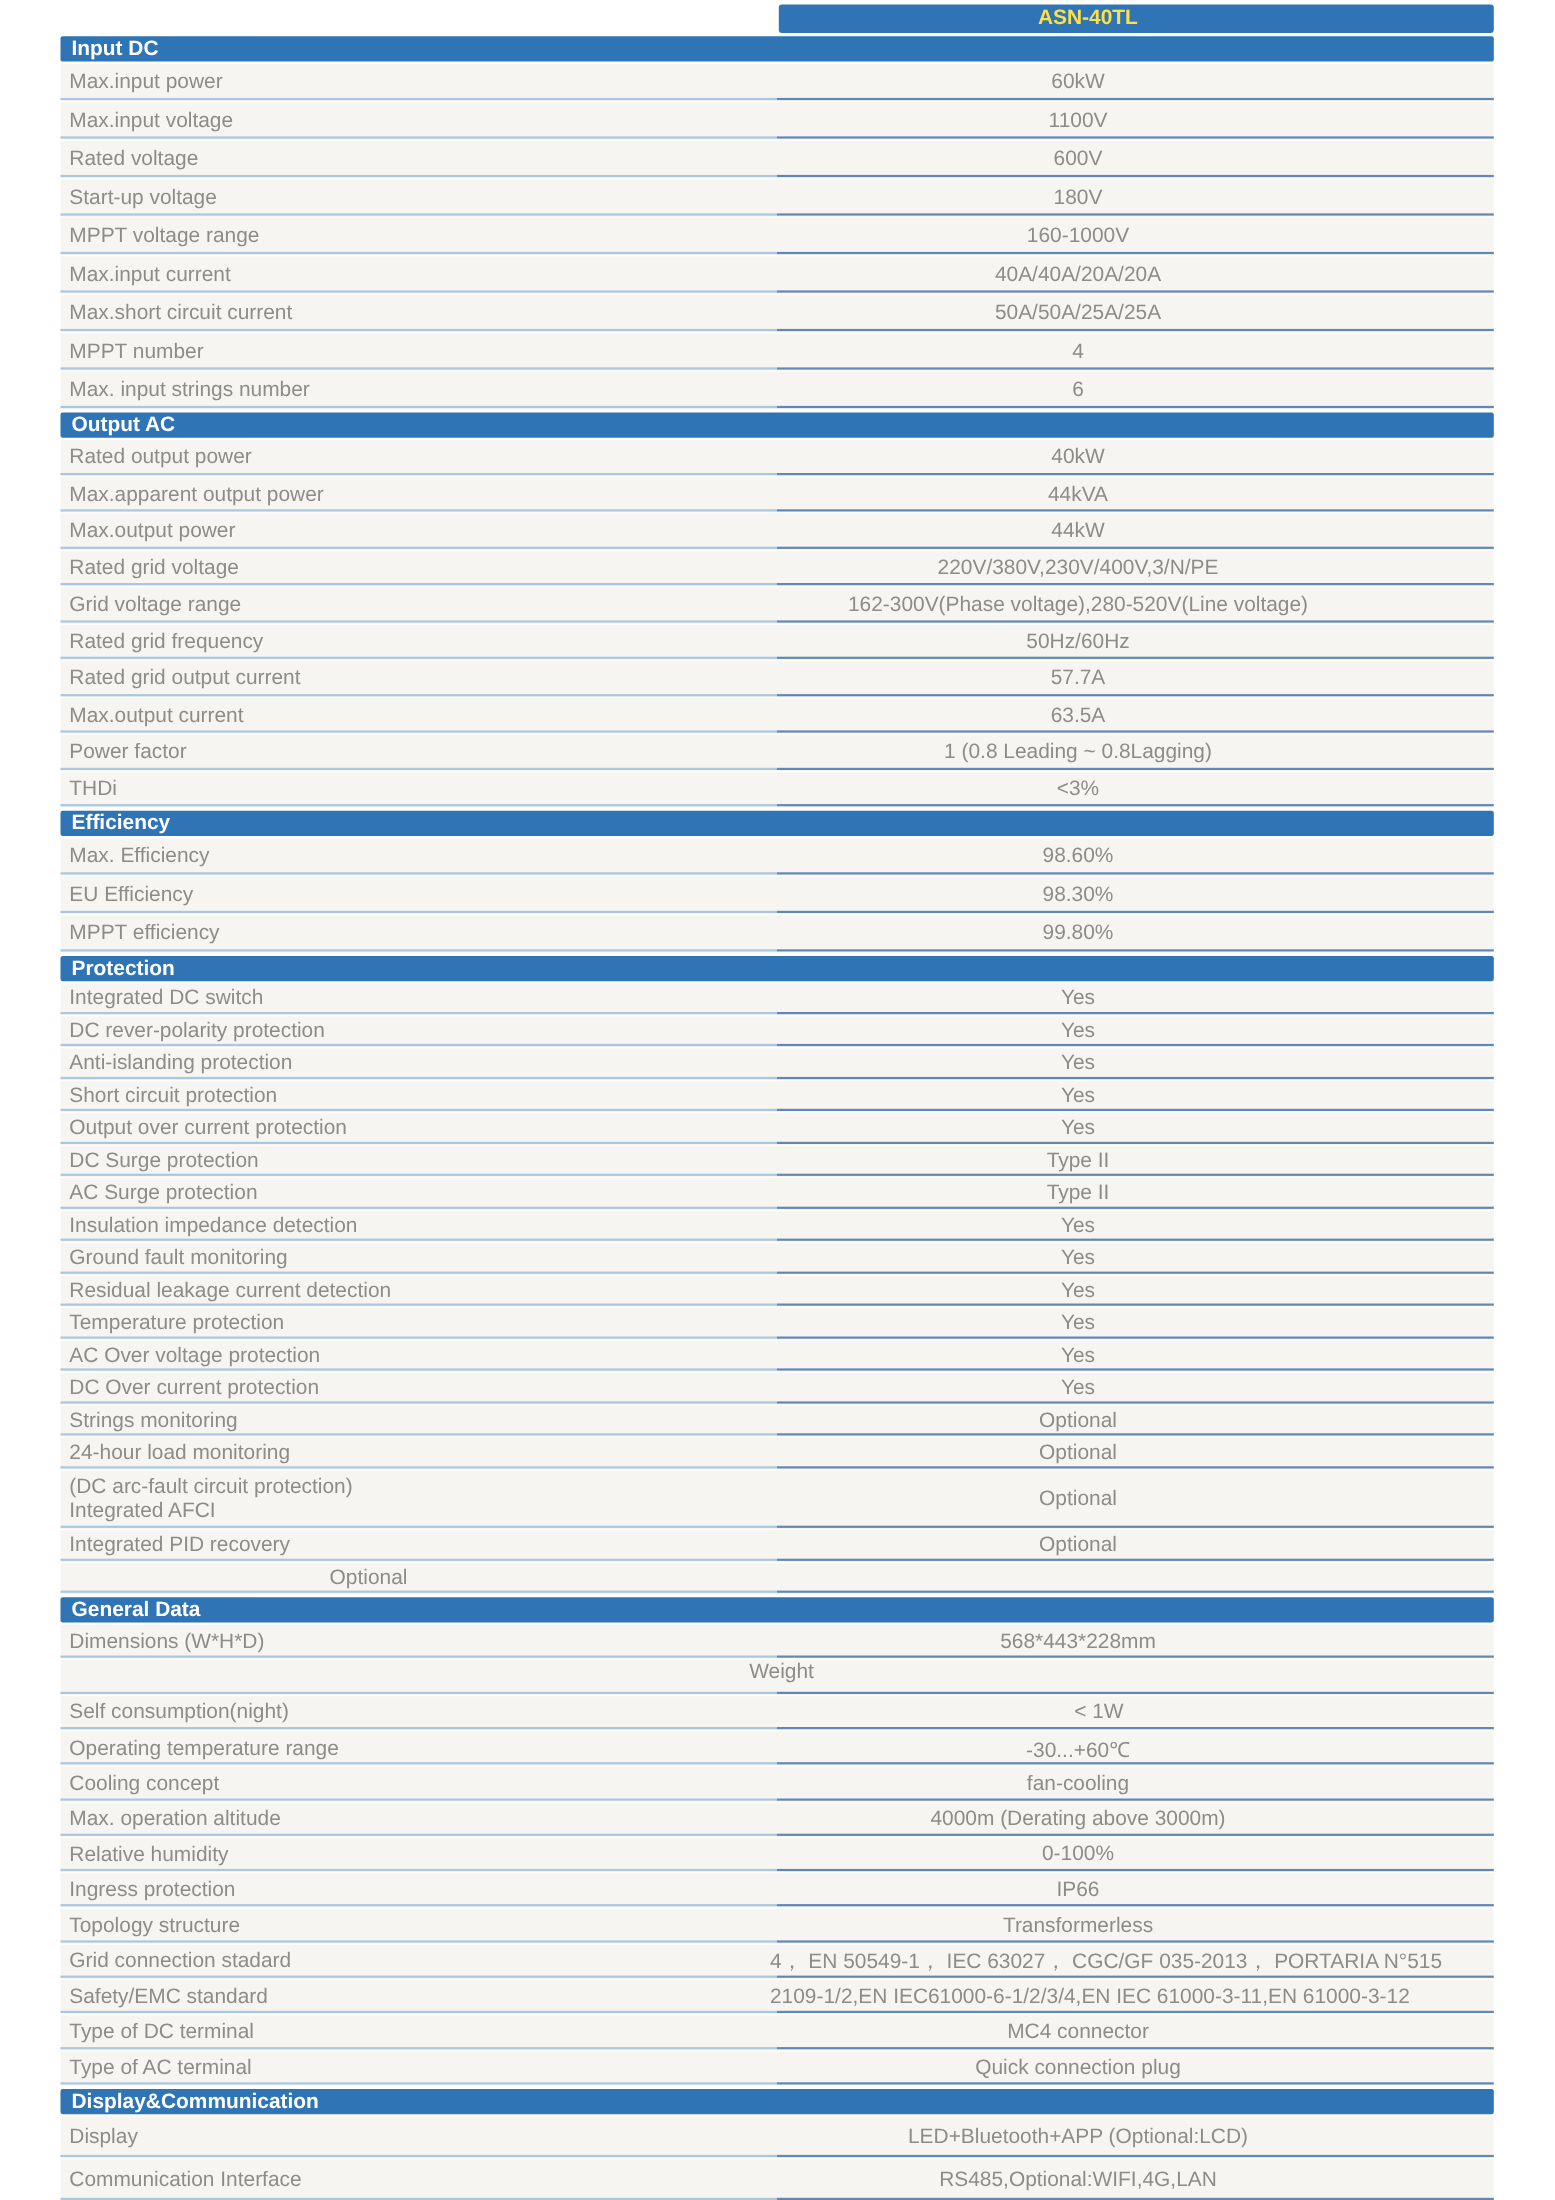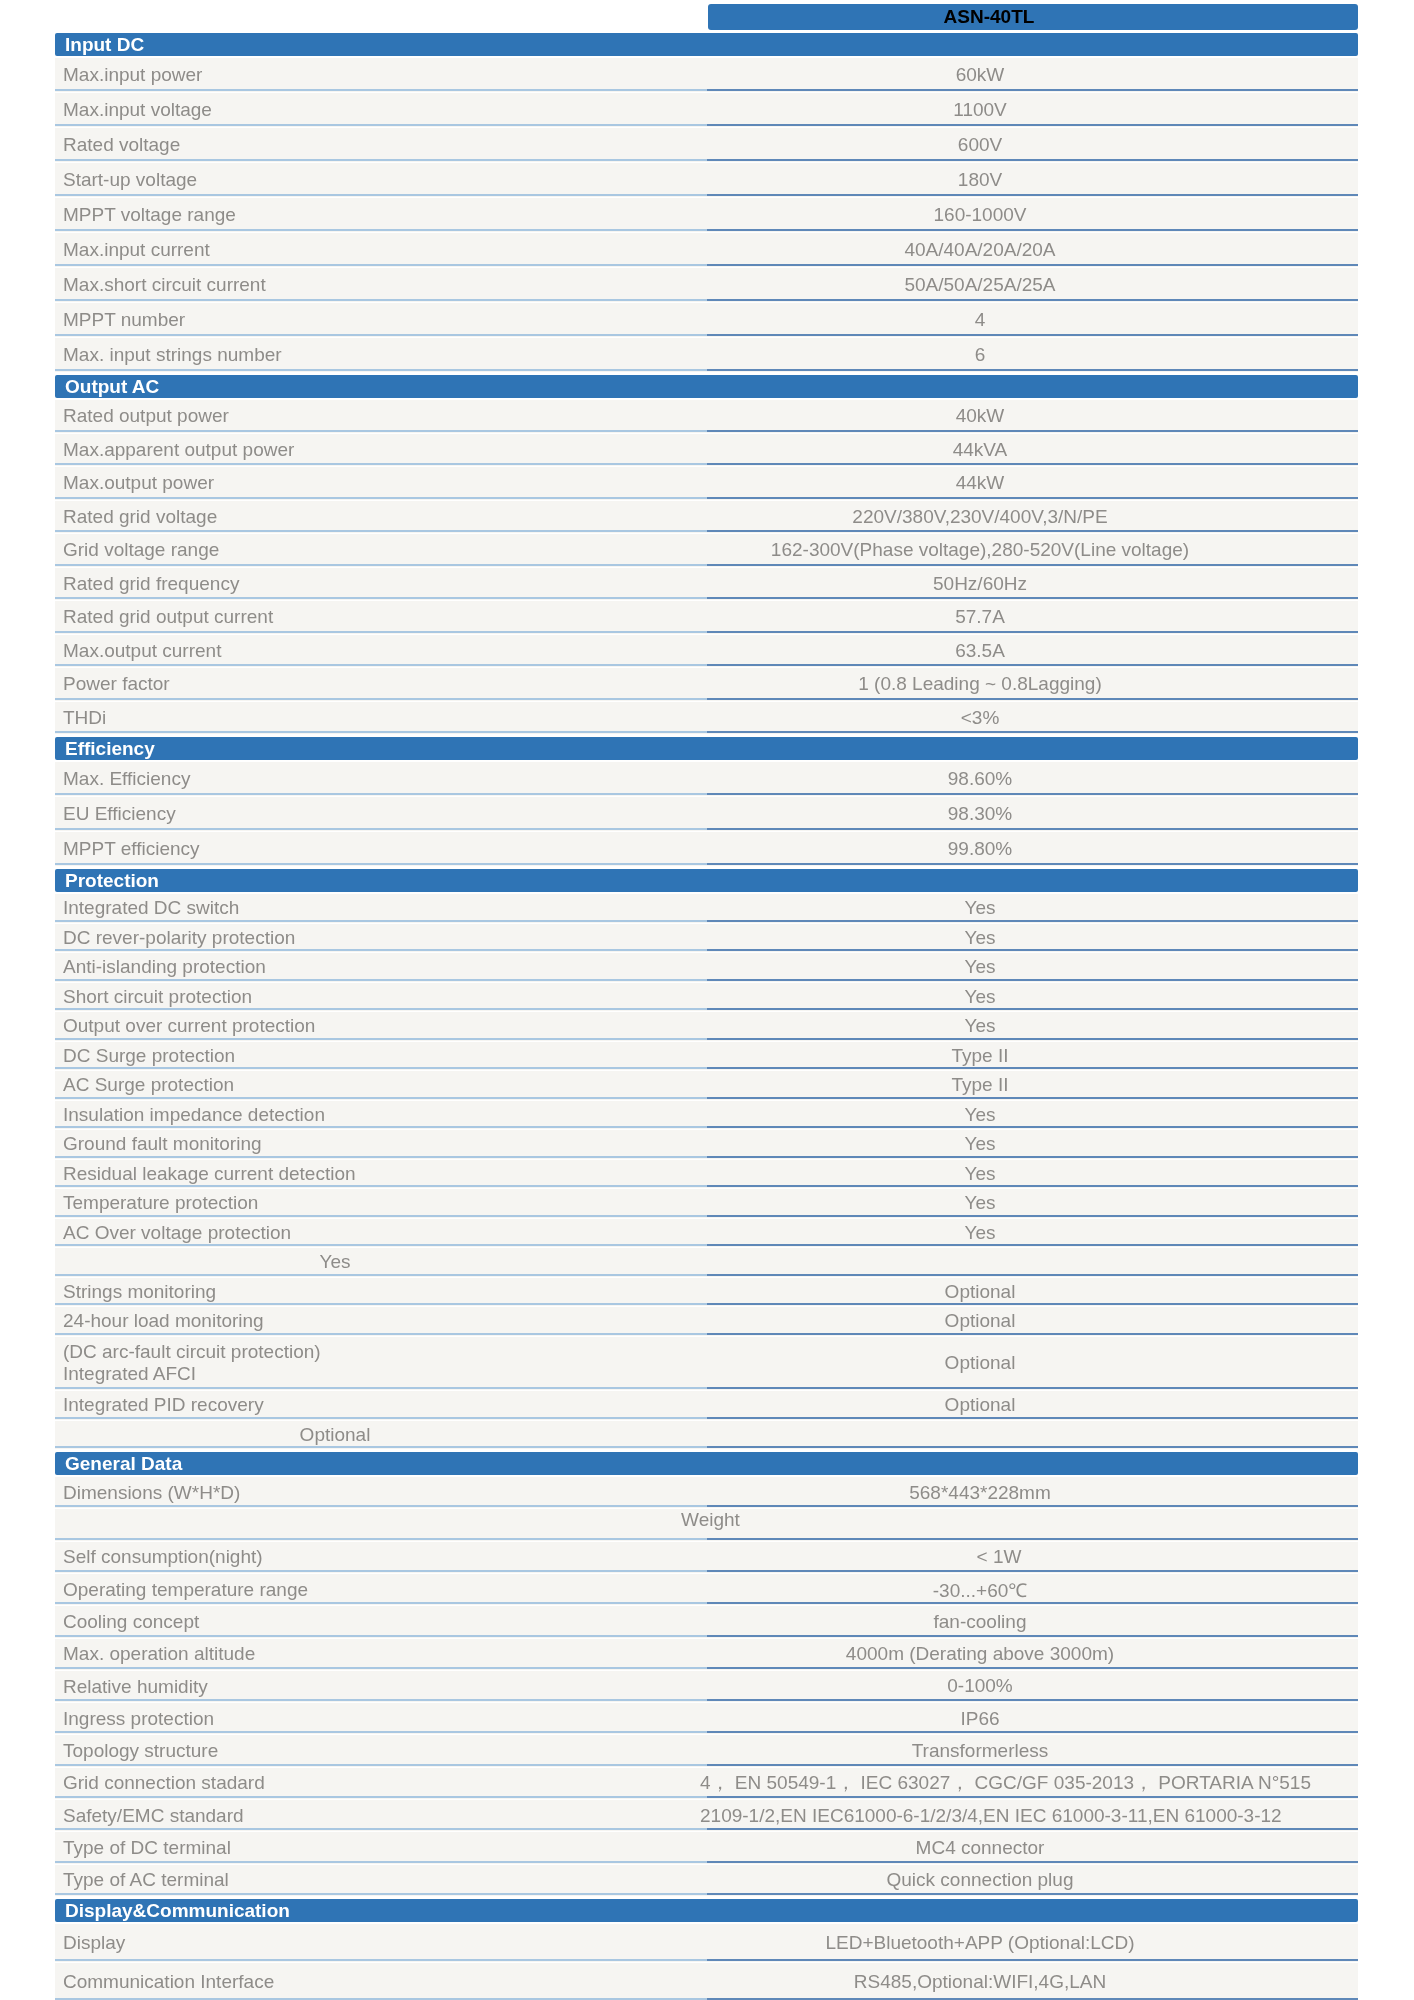--- a/index.html
+++ b/index.html
@@ -10,21 +10,21 @@
     font-family:"Liberation Sans", sans-serif;
     overflow:hidden;
   }
   .model-header{
     position:absolute;
     left:708px;top:4px;
     width:650px;height:26px;
     box-sizing:border-box;
     background:var(--header_blue);
     border-radius:3px;
-    color:#000000;
+    color:#fde047;
     font-size:19px;font-weight:bold;
     display:flex;align-items:center;justify-content:center;
     padding-right:88px;
   }
   .spec-table{
     position:absolute;
     left:55px;top:31px;
     width:1303px;
   }
   .section-bar{
@@ -275,20 +275,23 @@
         </div>
         <div class="value">Yes</div>
       </div>
       <div class="row" style="height: 29.5px;">
         <div class="label">
           <div>AC Over voltage protection</div>
         </div>
         <div class="value">Yes</div>
       </div>
       <div class="row" style="height: 29.5px;">
+        <div class="label">
+          <div>DC Over current protection</div>
+        </div>
         <div class="value">Yes</div>
       </div>
       <div class="row" style="height: 29.5px;">
         <div class="label">
           <div>Strings monitoring</div>
         </div>
         <div class="value">Optional</div>
       </div>
       <div class="row" style="height: 29.5px;">
         <div class="label">

